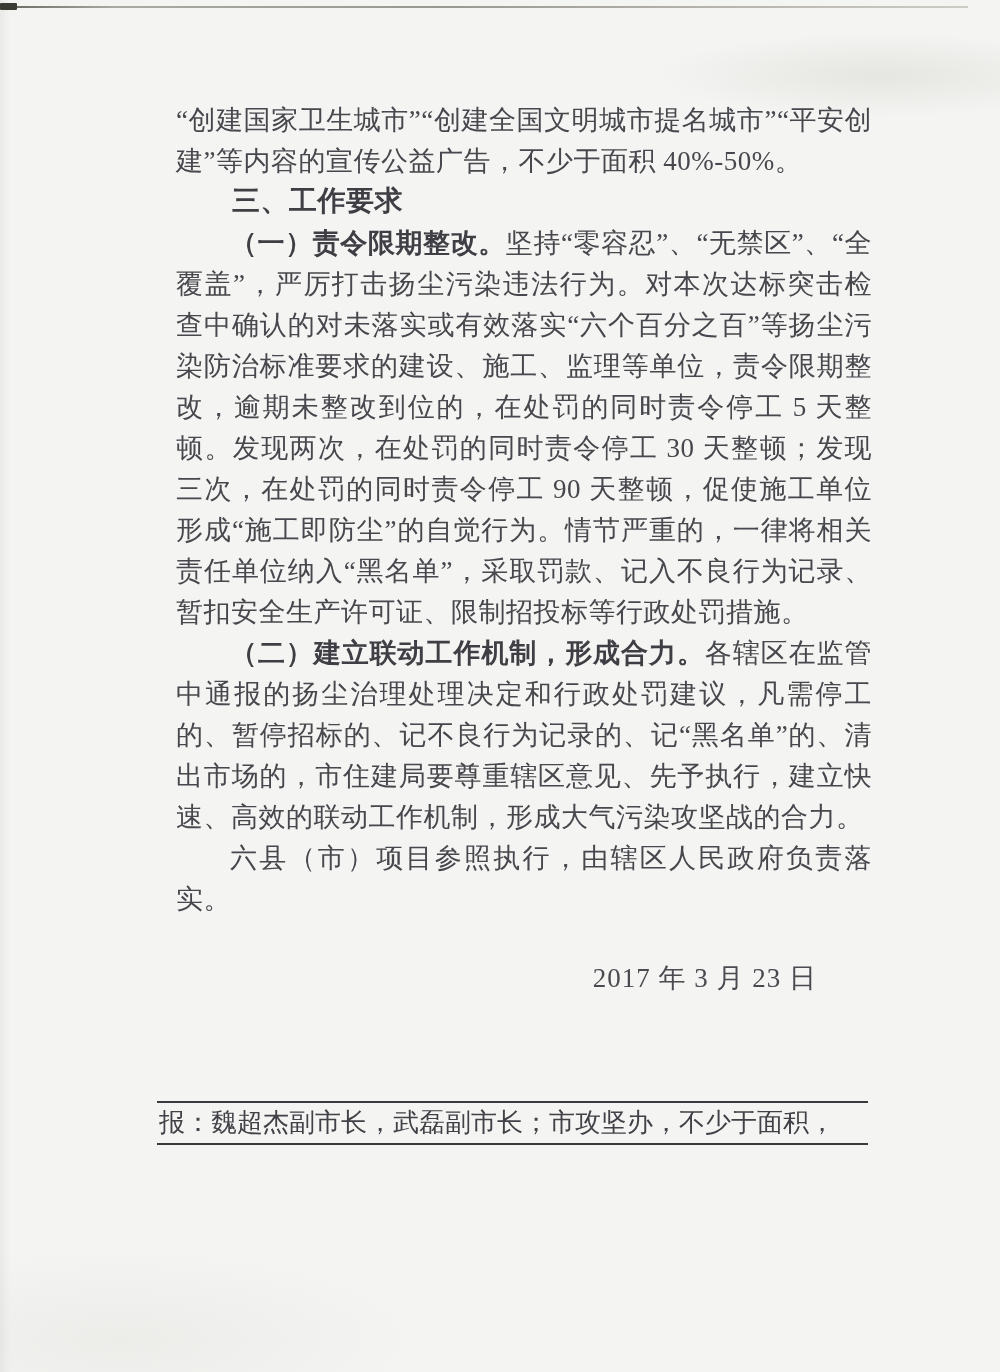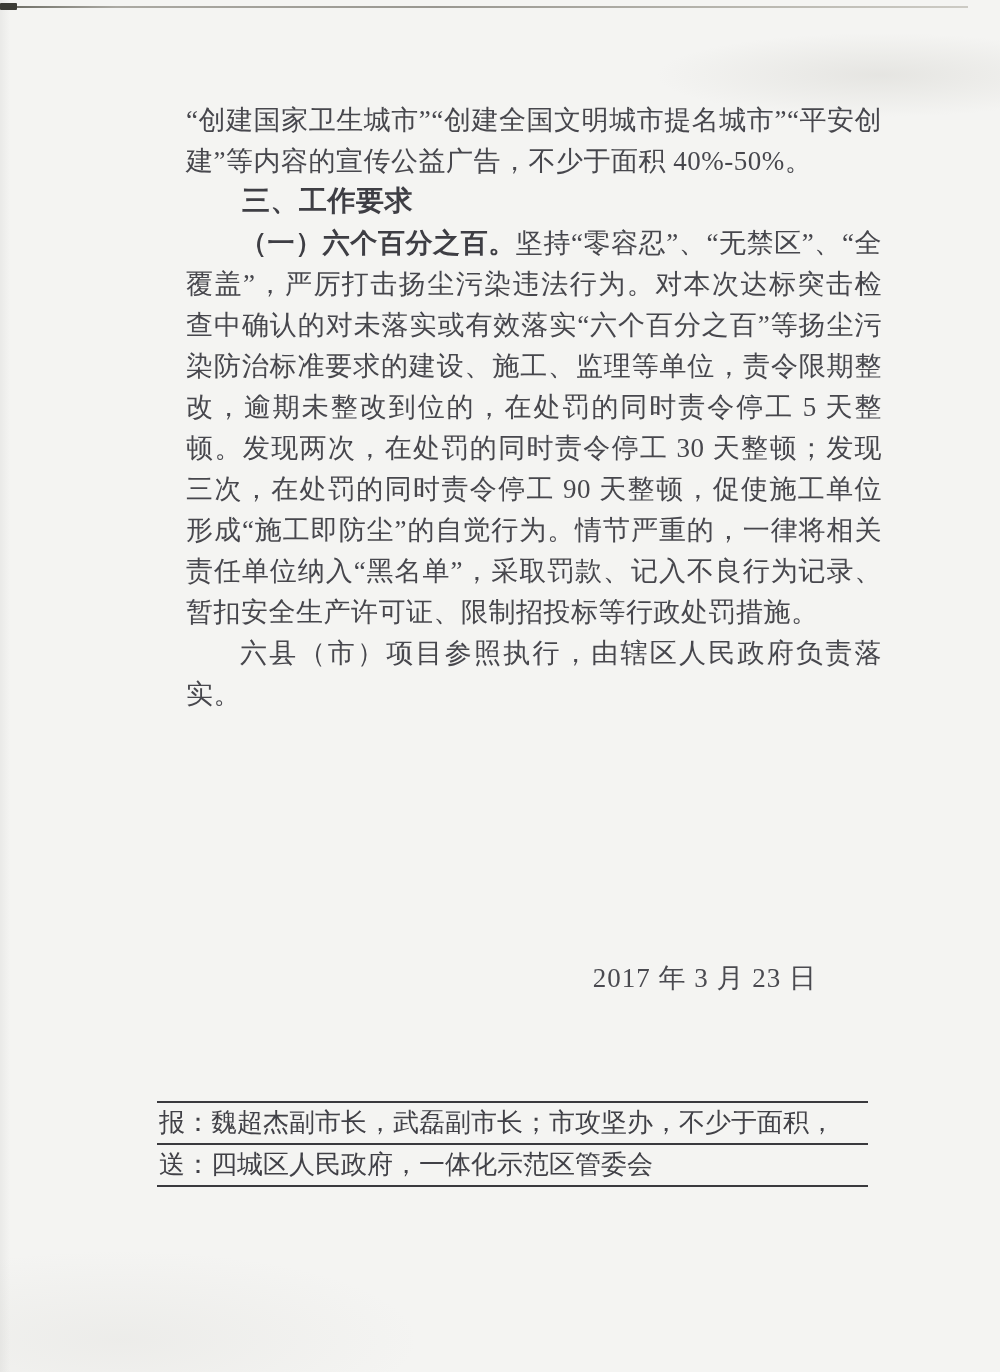--- a/index.html
+++ b/index.html
@@ -36,21 +36,21 @@
     top: 3px;
     left: 0;
     width: 17px;
     height: 7px;
     background: #3b3b35;
     border-radius: 1px;
   }
   
   .doc-body {
     position: absolute;
-    left: 186px;
+    left: 176px;
     top: 100px;
     width: 696px;
     font-size: 27px;
     line-height: 41px;
     letter-spacing: 0.5px;
     text-align: justify;
   }
   .doc-body p {
     margin: 0;
     padding: 0;
@@ -103,28 +103,26 @@
 <body>
 
 <div class="page">
 
   <div class="scan-top-line"></div>
   <div class="scan-top-blob"></div>
 
   <div class="doc-body">
       <p class=""><span class="run">“创建国家卫生城市”“创建全国文明城市提名城市”“平安创建”等内容的宣传公益广告，不少于面积 40%-50%。</span></p>
       <p class="indent heading"><span class="run bold">三、工作要求</span></p>
-      <p class="indent"><span class="run bold">（一）六个百分之百。</span><span class="run">坚持“零容忍”、“无禁区”、“全覆盖”，严厉打击扬尘污染违法行为。对本次达标突击检查中确认的对未落实或有效落实“六个百分之百”等扬尘污染防治标准要求的建设、施工、监理等单位，责令限期整改，逾期未整改到位的，在处罚的同时责令停工 5 天整顿。发现两次，在处罚的同时责令停工 30 天整顿；发现三次，在处罚的同时责令停工 90 天整顿，促使施工单位形成“施工即防尘”的自觉行为。情节严重的，一律将相关责任单位纳入“黑名单”，采取罚款、记入不良行为记录、暂扣安全生产许可证、限制招投标等行政处罚措施。</span></p>
+      <p class="indent"><span class="run bold">（一）责令限期整改。</span><span class="run">坚持“零容忍”、“无禁区”、“全覆盖”，严厉打击扬尘污染违法行为。对本次达标突击检查中确认的对未落实或有效落实“六个百分之百”等扬尘污染防治标准要求的建设、施工、监理等单位，责令限期整改，逾期未整改到位的，在处罚的同时责令停工 5 天整顿。发现两次，在处罚的同时责令停工 30 天整顿；发现三次，在处罚的同时责令停工 90 天整顿，促使施工单位形成“施工即防尘”的自觉行为。情节严重的，一律将相关责任单位纳入“黑名单”，采取罚款、记入不良行为记录、暂扣安全生产许可证、限制招投标等行政处罚措施。</span></p>
+      <p class="indent"><span class="run bold">（二）建立联动工作机制，形成合力。</span><span class="run">各辖区在监管中通报的扬尘治理处理决定和行政处罚建议，凡需停工的、暂停招标的、记不良行为记录的、记“黑名单”的、清出市场的，市住建局要尊重辖区意见、先予执行，建立快速、高效的联动工作机制，形成大气污染攻坚战的合力。</span></p>
       <p class="indent"><span class="run">六县（市）项目参照执行，由辖区人民政府负责落实。</span></p>
     </div>
 
   <div class="date-line">2017 年 3 月 23 日</div>
 
   <div class="dist-block">
     <div class="dist-row">
       <span>报：魏超杰副市长，武磊副市长；市攻坚办，不少于面积，</span>
     </div>
-    <div class="dist-row">
-      <span>送：四城区人民政府，一体化示范区管委会</span>
-    </div>
   </div>
 
 </div>
 
 </body></html>

